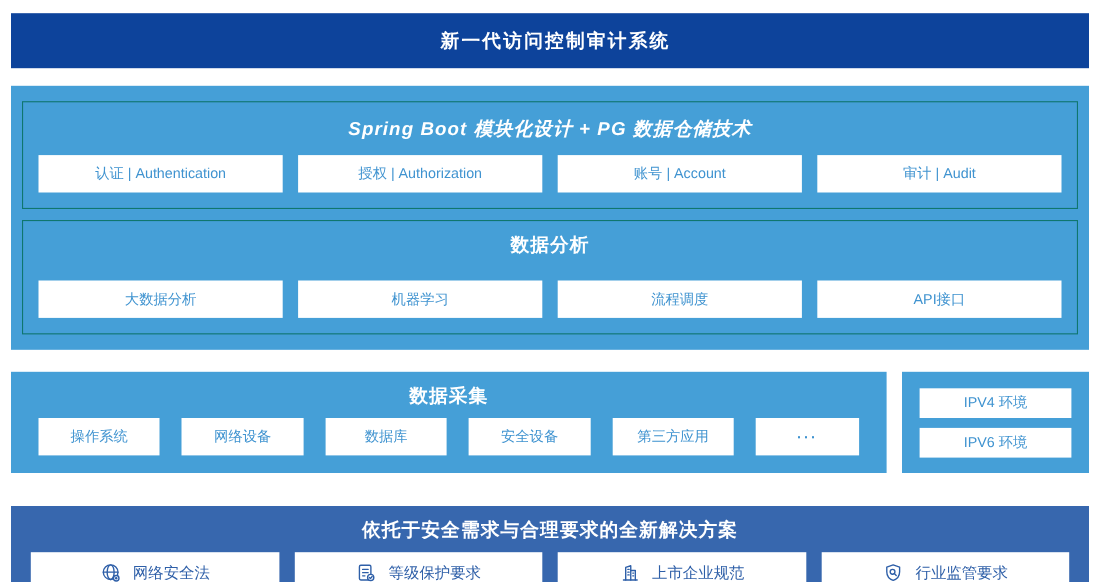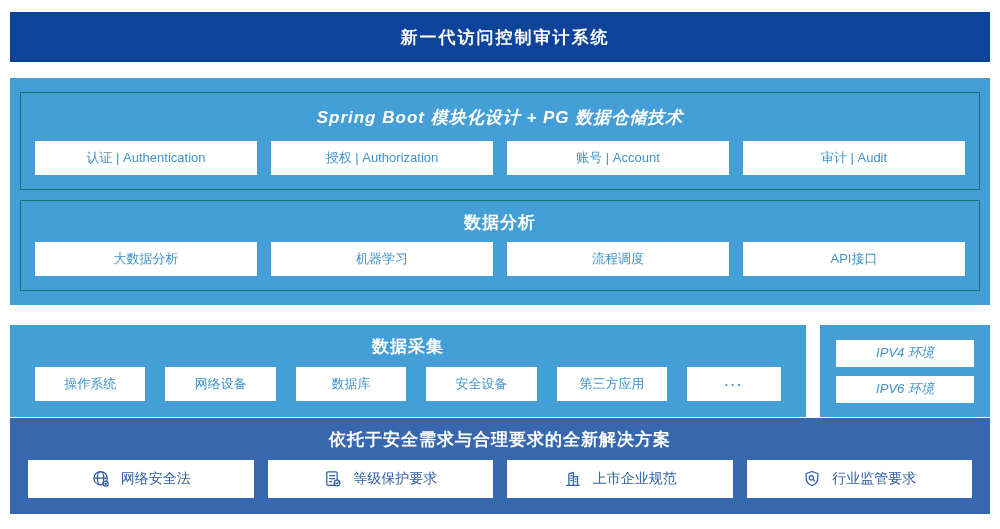--- a/index.html
+++ b/index.html
@@ -7,35 +7,35 @@
   .canvas{box-sizing:border-box;width:1000px;height:529px;padding:12px 10px;display:flex;flex-direction:column;}
 
   .banner{height:50px;background:#0d439b;display:flex;align-items:center;justify-content:center;margin-bottom:16px;flex:none;padding-left:10px;}
   .banner h1{margin:0;color:#ffffff;font-size:17px;font-weight:bold;letter-spacing:2px;}
 
   .platform{background:#459fd7;padding:14px 10px;margin-bottom:20px;flex:none;}
   .frame{border:1px solid #0f766e;}
   .frame + .frame{margin-top:10px;}
   .frame-title{color:#ffffff;font-weight:bold;font-size:17px;text-align:center;padding:13px 0 12px;letter-spacing:1px;}
   .frame-title.italic{font-style:italic;}
-  .frame-title.compact{padding:10px 0 8px;}
+  .frame-title.compact{padding:10px 0 21px;}
 
   .row{display:flex;gap:14px;padding:0 14px 14px;}
   .cell{background:#ffffff;height:34px;flex:1;display:flex;align-items:center;justify-content:center;
         color:#3f93d0;font-size:13px;white-space:nowrap;}
 
-  .mid-row{display:flex;gap:14px;margin-bottom:1px;flex:none;}
+  .mid-row{display:flex;gap:14px;margin-bottom:30px;flex:none;}
   .collect{background:#459fd7;width:796px;box-sizing:border-box;padding-top:10px;}
   .sec-title{color:#ffffff;font-weight:bold;font-size:17px;text-align:center;letter-spacing:1px;}
   .collect .row{padding:0 25px 16px;gap:20px;margin-top:9px;}
   .cell.dots{flex:0.85;font-weight:bold;letter-spacing:2px;}
 
   .ipv{background:#459fd7;width:170px;box-sizing:border-box;display:flex;flex-direction:column;
        justify-content:center;gap:9px;padding:0 16px;}
-  .ipv .cell{height:27px;flex:none;font-style:italic;}
+  .ipv .cell{height:27px;flex:none;}
 
   .solution{background:#3767ae;flex:none;padding-top:10px;}
   .solution .row{padding:0 18px 16px;gap:14px;margin-top:9px;}
   .solution .cell{height:38px;color:#2e5fa8;font-size:14px;gap:10px;}
   .icon{display:inline-flex;align-items:center;justify-content:center;width:20px;height:20px;}
   .icon svg{width:20px;height:20px;stroke:#2e5fa8;fill:none;stroke-width:1.5;stroke-linecap:round;stroke-linejoin:round;}
 </style>
 </head>
 <body>
 

